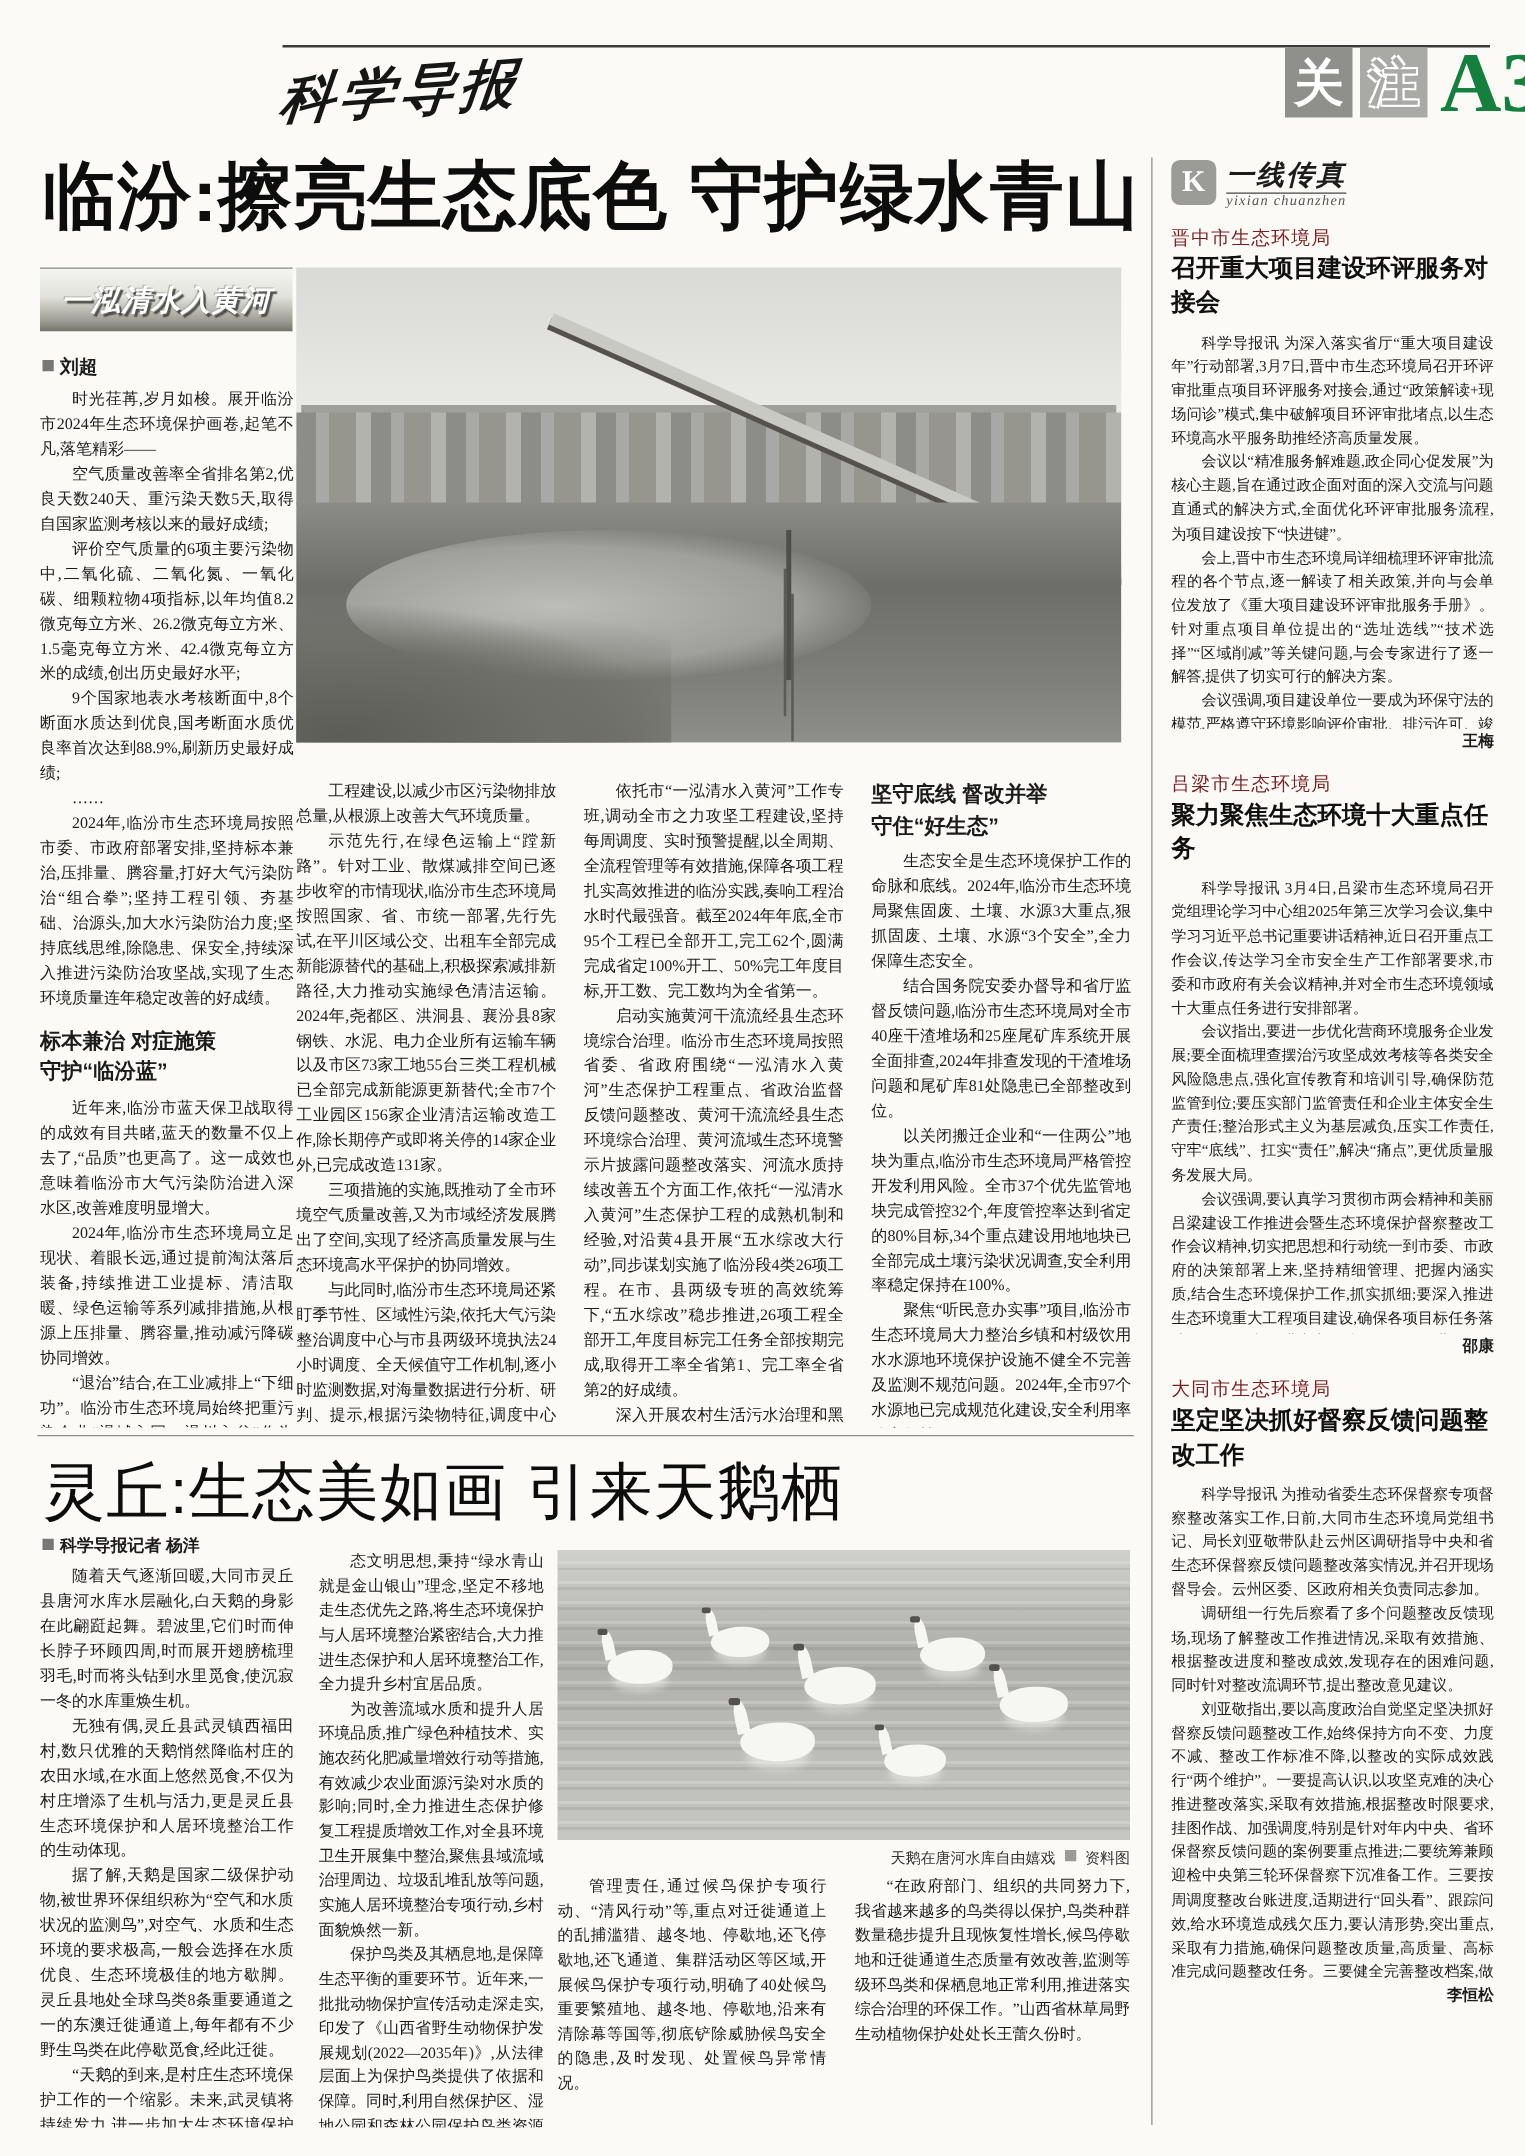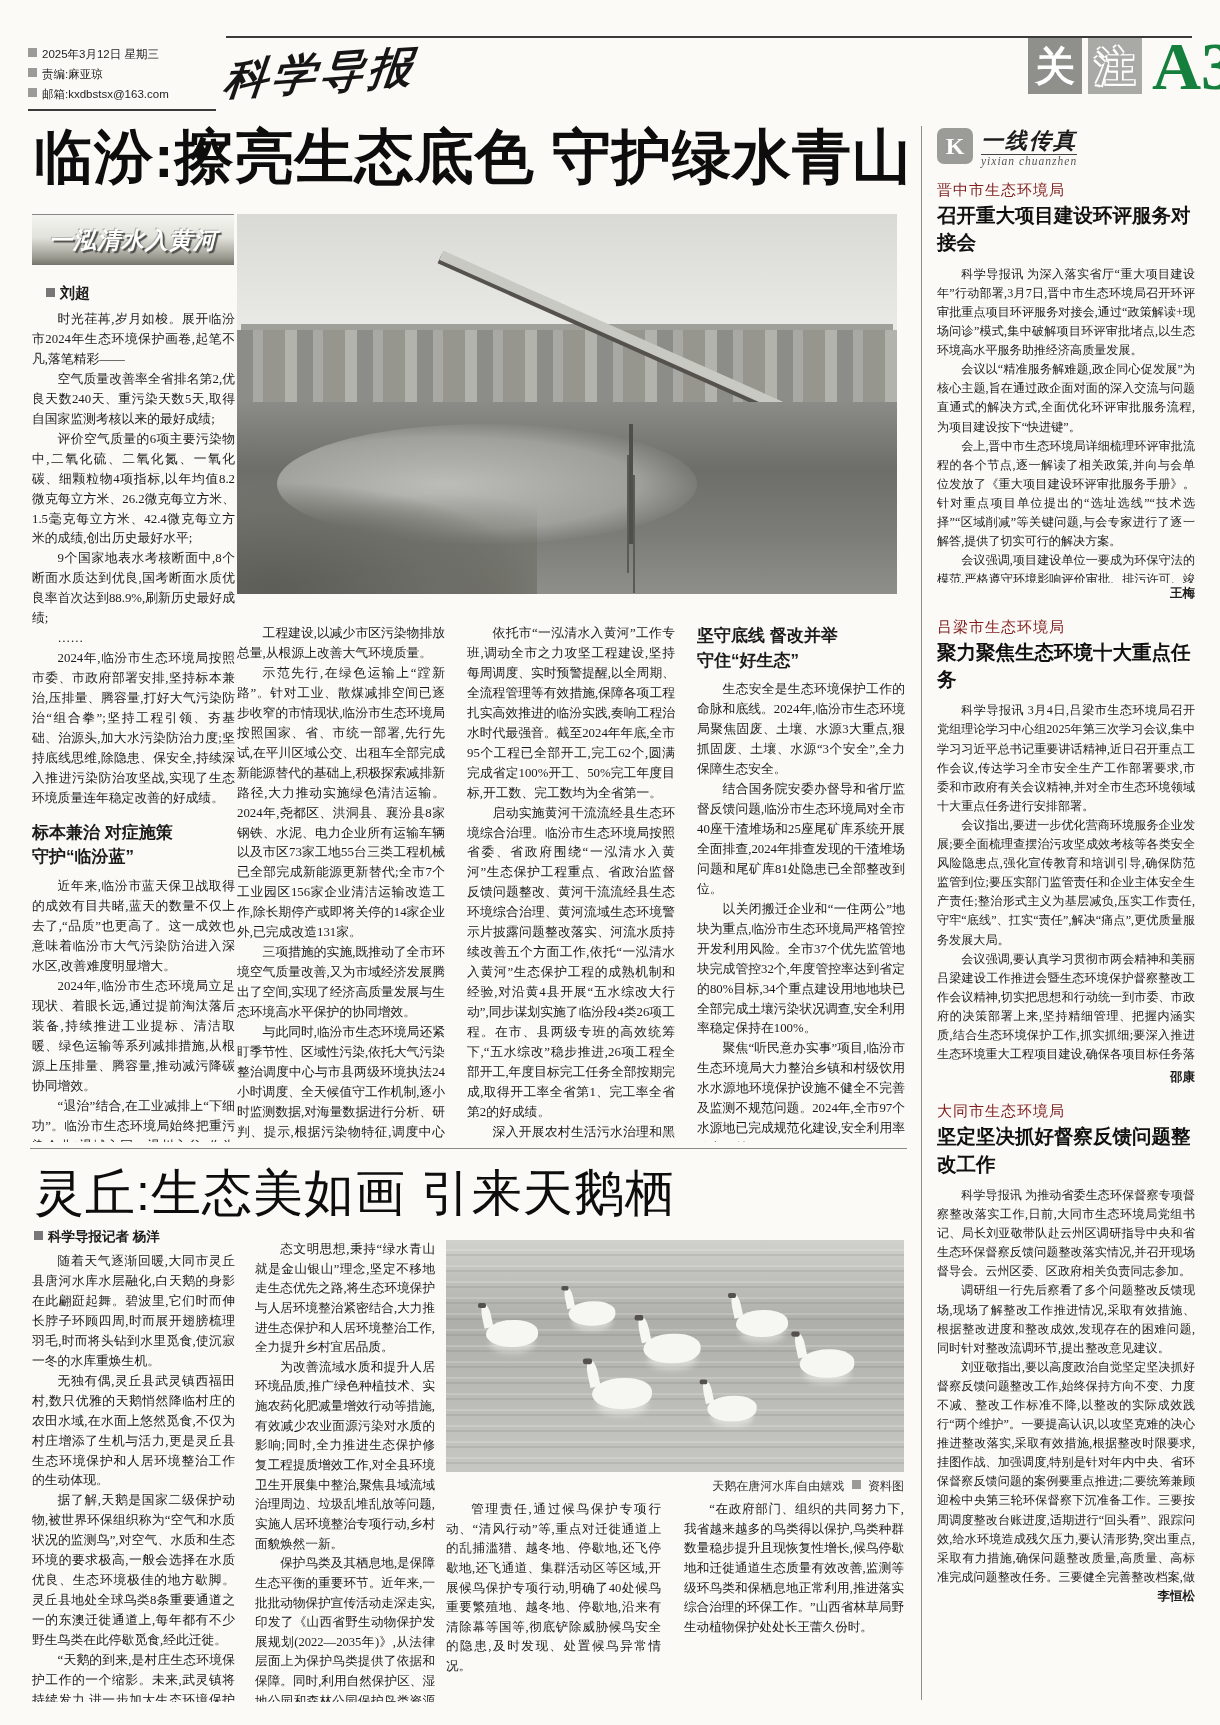--- a/index.html
+++ b/index.html
@@ -20,21 +20,21 @@
   .secchar.outline{background:#a9a9a5;color:#a9a9a5;text-shadow:-1.5px -1.5px 0 #fff,1.5px -1.5px 0 #fff,-1.5px 1.5px 0 #fff,1.5px 1.5px 0 #fff;}
   .pageno{font-family:"Liberation Serif",serif;font-size:68px;font-weight:bold;color:#15803d;line-height:56px;margin-left:4px;}
   
   .headline{left:34px;top:118px;width:880px;font-family:"Liberation Sans",sans-serif;font-size:59px;
             font-weight:bold;letter-spacing:1px;white-space:nowrap;color:#0d0d0d;}
   .kicker{left:32px;top:214px;width:202px;height:50px;border-top:1px solid #888;
           background:linear-gradient(180deg,#f4f4f0 0%,#e2e2dc 45%,#9a9a90 85%,#73736b 100%);
           display:flex;align-items:center;justify-content:center;}
   .kicker span{font-family:"Liberation Sans",sans-serif;font-weight:bold;font-style:italic;font-size:23px;
           color:#fff;letter-spacing:1px;text-shadow:2px 2px 1px #4d4d49,-1px -1px 0 #b5b5af;}
-  .byline{left:34px;top:284px;font-family:"Liberation Sans",sans-serif;font-size:15px;font-weight:bold;margin-left:12px;}
+  .byline{left:34px;top:284px;font-family:"Liberation Sans",sans-serif;font-size:15px;font-weight:bold;}
   .bodycol{overflow:hidden;text-align:justify;font-size:12.8px;line-height:1.56;color:#1b1b1b;}
   .bodycol p{margin:0;text-indent:2em;}
   .col1{left:32px;top:310px;width:203px;height:832px;}
   .subhead{font-family:"Liberation Sans",sans-serif;font-weight:bold;font-size:17px;line-height:1.45;
            text-indent:0 !important;margin:12px 0 7px 0 !important;}
   .photo1{left:237px;top:214px;width:660px;height:380px;overflow:hidden;background:linear-gradient(180deg,#d9d9d5 0%,#e9e9e5 30%,#cfcfcb 45%);}
   .p1-city{position:absolute;left:0;top:116px;width:100%;height:74px;
      background:repeating-linear-gradient(90deg,#8c8c88 0 16px,#a8a8a4 16px 26px,#96968f 26px 48px,#b3b3ad 48px 60px);
      box-shadow:0 -10px 0 -4px #a0a09a;}
   .p1-river{position:absolute;left:0;top:188px;width:100%;height:192px;
@@ -86,25 +86,20 @@
   .sb-body p{margin:0;text-indent:2em;}
   .sb-sign{text-align:right;font-weight:bold;font-size:12.5px;margin-top:2px;}
   .sb-sec1 .sb-body{height:318px;} .sb-sec2 .sb-body{height:366px;} .sb-sec3 .sb-body{height:400px;}
 </style>
 </head>
 <body>
 
 <div class="page">
 
   <div class="abs top-rule"></div>
-  <div class="abs hdr-left">
-    <div><span class="sq"></span><span>2025年3月12日 星期三</span></div>
-    <div><span class="sq"></span><span>责编:麻亚琼</span></div>
-    <div><span class="sq"></span><span>邮箱:kxdbstsx@163.com</span></div>
-  </div>
   <div class="abs masthead">科学导报</div>
   <div class="abs secblocks">
     <div class="secchar">关</div>
     <div class="secchar outline">注</div>
     <div class="pageno">A3</div>
   </div>
 
   <div class="abs kicker">
     <span>一泓清水入黄河</span>
   </div>

